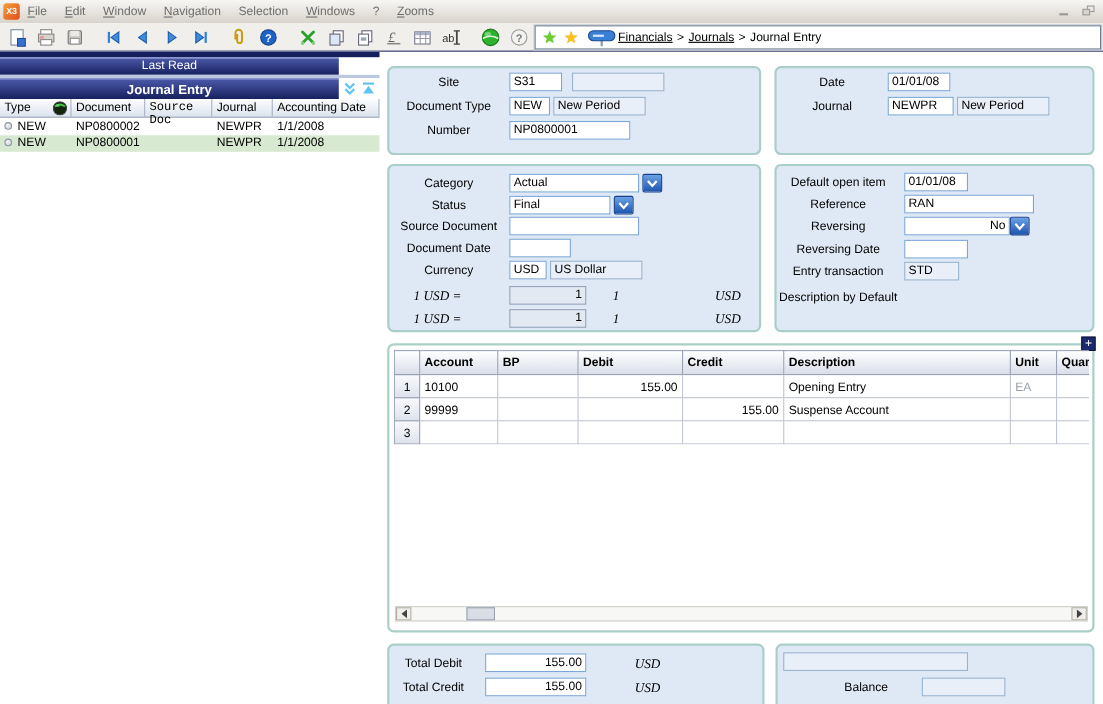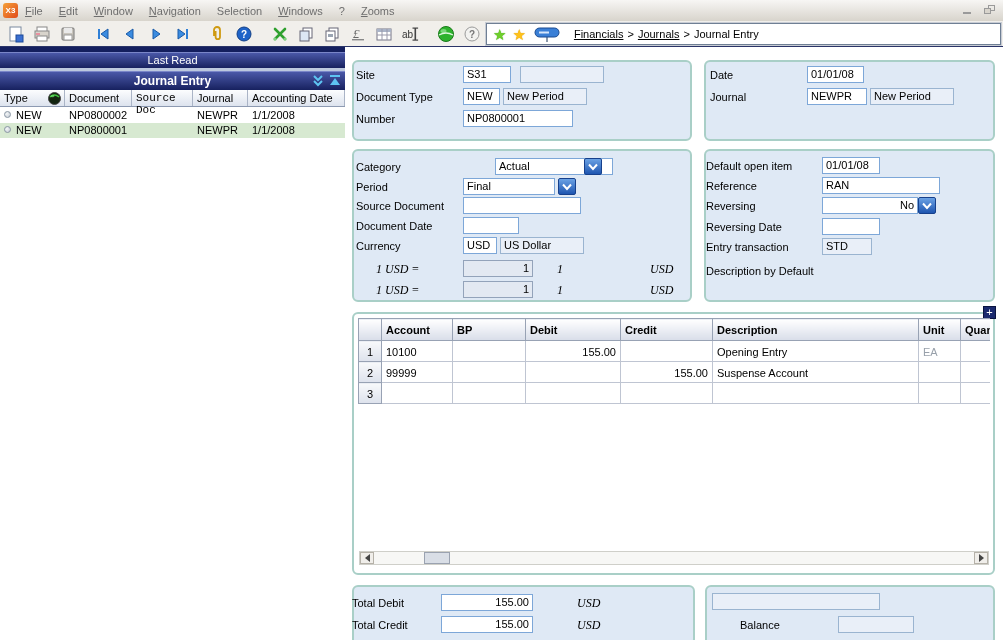--- a/index.html
+++ b/index.html
@@ -27,28 +27,28 @@
   .tbi { width:20px; height:20px; margin-left:6px; display:flex; align-items:center; justify-content:center; }
   .gap { margin-left:16px; }
   #tb-sep { width:2px; height:20px; margin-left:10px; border-left:1px solid #aaa; border-right:1px solid #fff; }
 
   
   #crumbbar { position:absolute; left:486px; top:23px; width:515px; height:22px; background:#fff;
     border:1px solid #6f7f94; box-shadow:0 0 0 1px #c8ccd4; display:flex; align-items:center; }
   .star { font-size:15px; line-height:15px; margin-left:6px; }
   #star-green { color:#6fcf2a; text-shadow:0 0 1px #2f8f10; }
   #star-yellow { color:#ffc21a; text-shadow:0 0 1px #c88a00; }
-  #crumb-text { margin-left:12px; }
+  #crumb-text { }
   .crumb-link { text-decoration:underline; cursor:pointer; }
   .crumb-sep { margin:0 4px; }
 
   
   #left-panel { position:absolute; left:0; top:47px; width:345px; height:593px; background:#fff; }
   #lp-topstrip { position:absolute; left:0; top:0; width:345px; height:5px; background:#141f5e; }
-  .lp-bar { position:absolute; left:0; width:345px; color:#fff; text-align:center;
+  .lp-bar { position:absolute; left:0; width:308px; color:#fff; text-align:center;
     background: linear-gradient(#4a58a8, #17215f); border-top:1px solid #7a86c8; }
   #lastread-bar { top:5px; height:16px; line-height:15px; }
   #journalentry-bar { top:24px; height:19px; line-height:18px; font-weight:bold; font-size:12px; }
   #lp-gap { position:absolute; left:0; top:21px; width:345px; height:3px; background:#bcc8de; }
   #je-icons { position:absolute; right:4px; top:27px; display:flex; gap:5px; }
 
   #lp-header { position:absolute; left:0; top:43px; width:345px; height:17px; display:flex;
     background: linear-gradient(#fcfdfe,#dde3ee); border-bottom:1px solid #8d9ab2; }
   .lp-hcell { border-right:1px solid #aab4c6; padding:2px 0 0 4px; height:100%; position:relative; }
   .lp-row { position:absolute; left:0; width:345px; height:15px; display:flex; }
@@ -56,21 +56,21 @@
   .c-type { width:65px; } .c-doc { width:67px; } .c-src { width:61px;font-family:Liberation Mono, monospace; } .c-jnl { width:55px; } .c-date { width:97px; }
   .bullet { width:7px; height:7px; border-radius:50%; border:1px solid #8a96a4;
     background: radial-gradient(circle at 35% 35%, #f4f6f8, #c2cad2); display:inline-block;
     margin:2px 5px 0 2px; vertical-align:top; }
   .lp-row .c-type { padding-left:2px; }
   #lp-row-selected { background:#d7e9d1; }
 
   
   .box { position:absolute; border:2px solid #a9cfc7; border-radius:6px; background:#dfe9f5; }
   #box-grid { background:#fff; }
-  .lbl { position:absolute; text-align:left; white-space:nowrap; }
+  .lbl { position:absolute; text-align:center; white-space:nowrap; }
   .field { position:absolute; height:17px; background:#fff; border:1px solid #7da7d8;
     padding:1px 3px 0 3px; overflow:hidden; white-space:nowrap; }
   .field.ro { background:#e9eff8; border-color:#9ab4d0; }
   .field.rate { background:#e3e9f2; border-color:#93a3ba; text-align:right; }
   .field.num { text-align:right; }
   .dd { position:absolute; width:18px; height:17px; border:1px solid #16408c; border-radius:2px;
     background: linear-gradient(#6ba2e4,#1e55b0); display:flex; align-items:center; justify-content:center; }
   .ital { font-family:Liberation Serif, serif; font-style:italic; font-size:12px;margin-left:20px; }
 
   
@@ -324,27 +324,27 @@
 
   <div class="box" style="left:704px; top:60px; width:291px; height:81px;"></div>
   <div class="lbl" style="left:710px; top:69px; width:93px;">Date</div>
   <div class="field" style="left:807px; top:66px; width:57px;">01/01/08</div>
   <div class="lbl" style="left:710px; top:91px; width:93px;">Journal</div>
   <div class="field" style="left:807px; top:88px; width:60px;">NEWPR</div>
   <div class="field ro" style="left:870px; top:88px; width:84px;">New Period</div>
 
   <div class="box" style="left:352px; top:149px; width:340px; height:153px;"></div>
   <div class="lbl" style="left:356px; top:161px; width:104px;">Category</div>
-  <div class="field" style="left:463px; top:158px; width:118px;margin-left:32px;">Actual</div>
+  <div class="field" style="left:463px; top:158px; width:118px;">Actual</div>
   <div class="dd" style="left:584px; top:158px;">
       <svg width="10" height="8">
         <path d="M1 1.5 L5 6 L9 1.5" fill="none" stroke="#fff" stroke-width="2"></path>
       </svg>
     </div>
-  <div class="lbl" style="left:356px; top:181px; width:104px;">Period</div>
+  <div class="lbl" style="left:356px; top:181px; width:104px;">Status</div>
   <div class="field" style="left:463px; top:178px; width:92px;">Final</div>
   <div class="dd" style="left:558px; top:178px;">
       <svg width="10" height="8">
         <path d="M1 1.5 L5 6 L9 1.5" fill="none" stroke="#fff" stroke-width="2"></path>
       </svg>
     </div>
   <div class="lbl" style="left:356px; top:200px; width:104px;">Source Document</div>
   <div class="field" style="left:463px; top:197px; width:118px;"></div>
   <div class="lbl" style="left:356px; top:220px; width:104px;">Document Date</div>
   <div class="field" style="left:463px; top:217px; width:56px;"></div>

